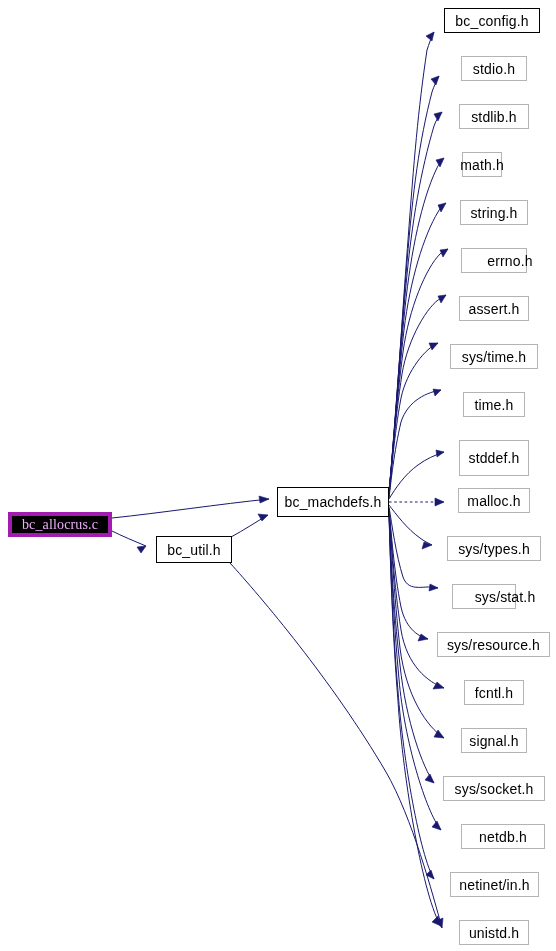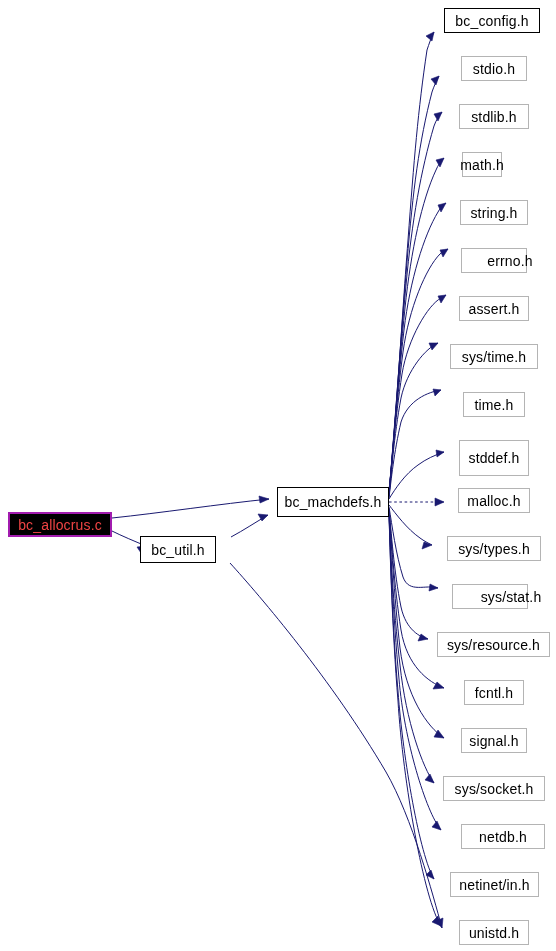--- a/index.html
+++ b/index.html
@@ -34,22 +34,23 @@
     white-space: nowrap;
     background: #ffffff;
     border: 1px solid #b4b4b4;
     color: #000000;
   }
   .node-box.emph {
     border: 1px solid #000000;
   }
   .node-box.current {
     background: #000000;
-    border: 2px solid #a21caf;
-    color: #ef4444;
+    border: 4px solid #a21caf;
+    color: #f0abfc;
+    font-family: Liberation Serif, serif;
   }
   .edge-path {
     fill: none;
     stroke: #191970;
     stroke-width: 1;
   }
   .edge-path.dashed {
     stroke-dasharray: 2.6,2.6;
   }
   .arrow-head {
@@ -159,21 +160,21 @@
         <path class="edge-path" d="M230,563 C260,596 332,680 386,772 C412,817 433,895 442,928" stroke="#191970"></path>
         <path class="arrow-head" d="M442,928 L443,918 L436,921 Z" fill="#191970" stroke="#191970"></path>
       </g>
     </g>
 </svg>
 
 <div id="nodes-layer">
     <div class="node-box current" style="left: 8px; top: 512px; width: 104px; height: 25px;">
       <span>bc_allocrus.c</span>
     </div>
-    <div class="node-box emph" style="left: 140px; top: 536px; width: 76px; height: 27px;">
+    <div class="node-box emph" style="left: 156px; top: 536px; width: 76px; height: 27px;">
       <span>bc_util.h</span>
     </div>
     <div class="node-box emph" style="left: 277px; top: 487px; width: 112px; height: 30px;">
       <span>bc_machdefs.h</span>
     </div>
     <div class="node-box emph" style="left: 444px; top: 8px; width: 96px; height: 25px;">
       <span>bc_config.h</span>
     </div>
     <div class="node-box" style="left: 461px; top: 56px; width: 66px; height: 25px;">
       <span>stdio.h</span>
@@ -201,21 +202,21 @@
     </div>
     <div class="node-box" style="left: 459px; top: 440px; width: 70px; height: 36px;">
       <span>stddef.h</span>
     </div>
     <div class="node-box" style="left: 458px; top: 488px; width: 72px; height: 25px;">
       <span>malloc.h</span>
     </div>
     <div class="node-box" style="left: 447px; top: 536px; width: 94px; height: 25px;">
       <span>sys/types.h</span>
     </div>
-    <div class="node-box" style="left: 452px; top: 584px; width: 76px; height: 25px; padding-left: 42px;">
+    <div class="node-box" style="left: 452px; top: 584px; width: 64px; height: 25px; padding-left: 42px;">
       <span>sys/stat.h</span>
     </div>
     <div class="node-box" style="left: 437px; top: 632px; width: 113px; height: 25px;">
       <span>sys/resource.h</span>
     </div>
     <div class="node-box" style="left: 464px; top: 680px; width: 60px; height: 25px;">
       <span>fcntl.h</span>
     </div>
     <div class="node-box" style="left: 461px; top: 728px; width: 66px; height: 25px;">
       <span>signal.h</span>

